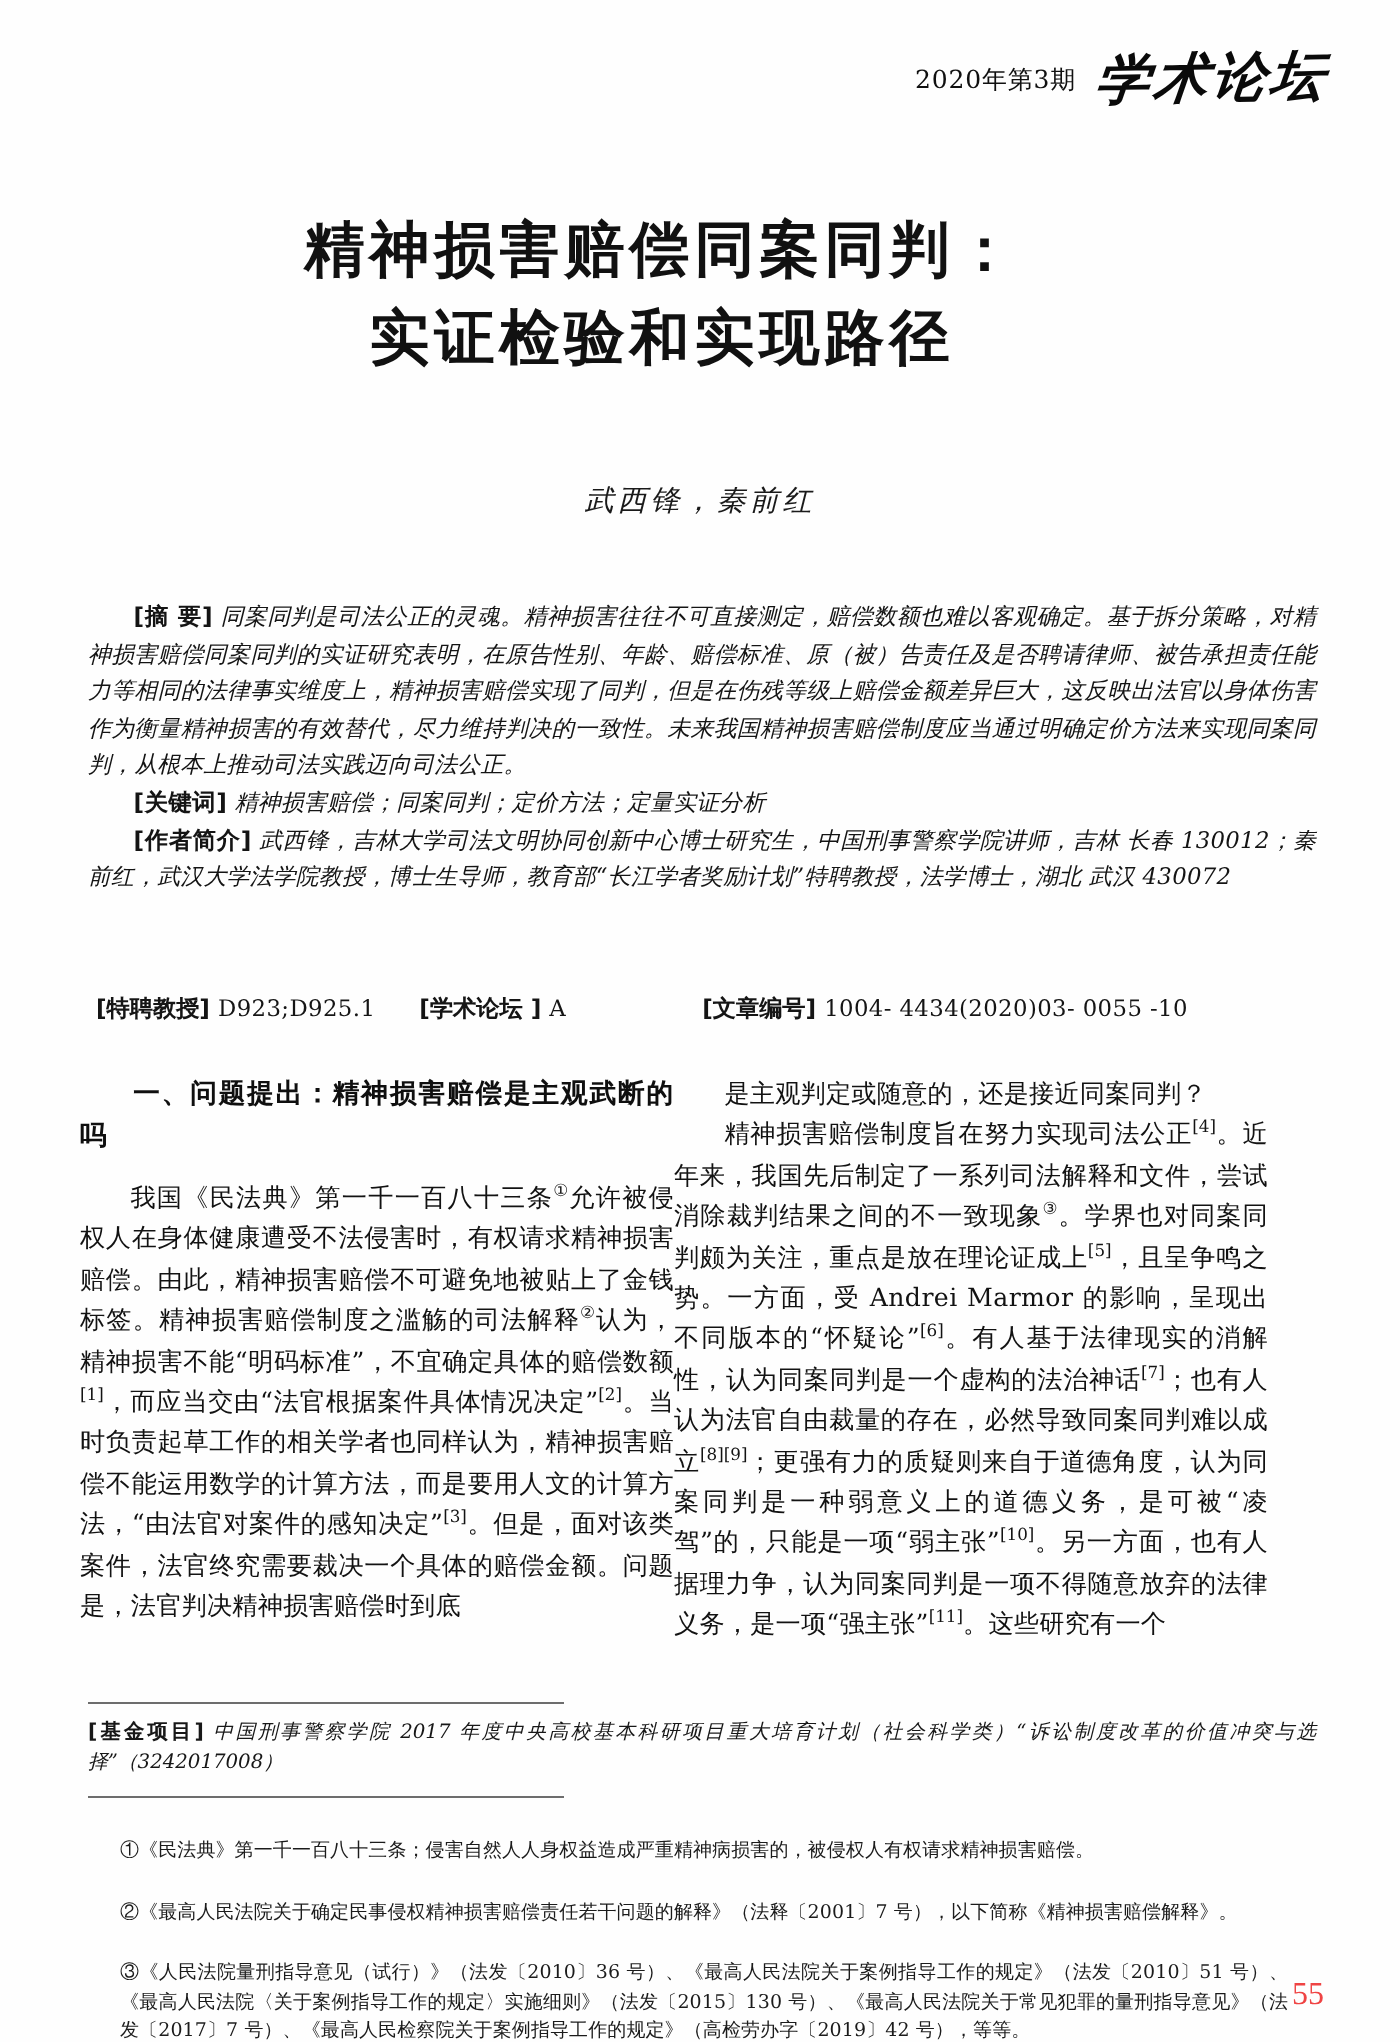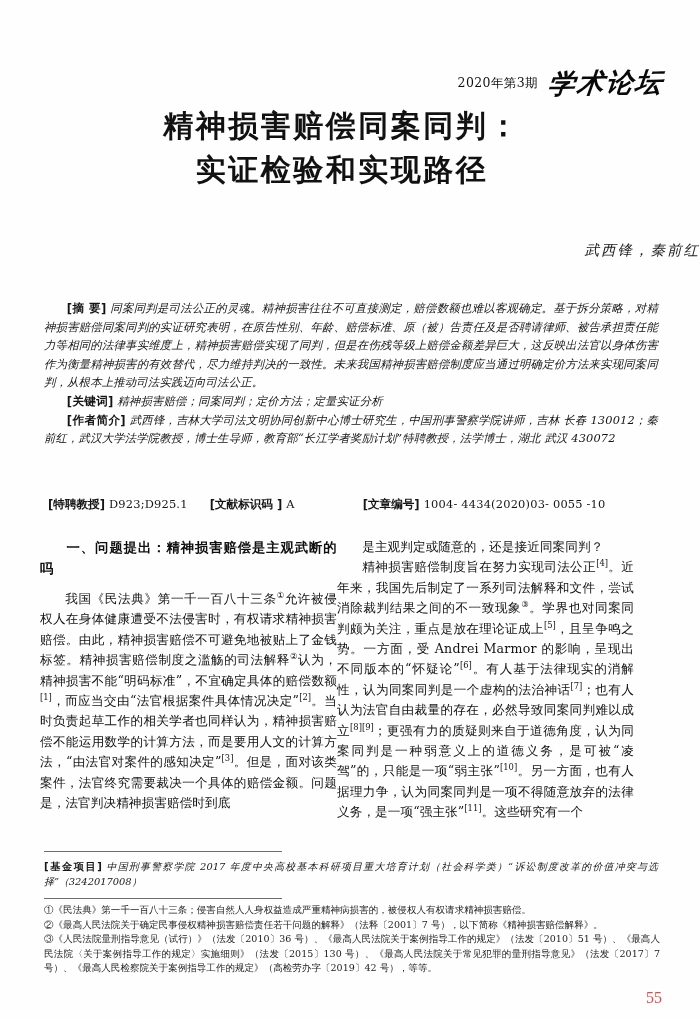--- a/index.html
+++ b/index.html
@@ -19,21 +19,20 @@
   }
 
   
   .masthead {
     position: absolute;
     top: 26px;
     right: 36px;
     display: flex;
     align-items: flex-end;
     gap: 10px;
-    margin-top: 43px;
   }
   .issue-line {
     font-family: "DejaVu Serif", "Liberation Serif", serif;
     font-size: 12.5px;
     letter-spacing: 0.4px;
     color: #101010;
     padding-bottom: 4px;
     white-space: nowrap;
   }
   .journal-name {
@@ -45,39 +44,39 @@
     color: #0a0a0a;
     line-height: 1;
     transform: skewX(-7deg) rotate(-1.2deg);
     white-space: nowrap;
   }
 
   
   .title-block {
     position: absolute;
     top: 104px;
-    left: 11px;
+    left: 0;
     width: 662px;
     text-align: center;
   }
   .title-line {
     font-family: "DejaVu Sans", "Liberation Sans", sans-serif;
     font-size: 30px;
     font-weight: 700;
     letter-spacing: 2.5px;
     line-height: 44px;
     color: #111111;
   }
 
   .authors {
     position: absolute;
     top: 241px;
     left: 0;
     width: 700px;
-    text-align: right;
+    text-align: center;
     font-family: Liberation Sans, sans-serif;
     font-size: 14.5px;
     letter-spacing: 2px;
     color: #1a1a1a;
     font-style: italic;
   }
 
   
   .frontmatter {
     position: absolute;
@@ -212,21 +211,21 @@
     left: 44px;
     width: 616px;
     font-family: "DejaVu Serif", "Liberation Serif", serif;
     font-size: 9.5px;
     line-height: 14.6px;
     text-align: justify;
     text-justify: inter-character;
     color: #1b1b1b;
   }
   .footnotes .fn {
-    margin: 0;
+    margin: 16px;
     letter-spacing: 0.05px;
   }
 
   .page-number {
     position: absolute;
     bottom: 14px;
     right: 38px;
     font-family: Liberation Serif, serif;
     font-size: 16px;
     color: #ef4444;
@@ -255,21 +254,21 @@
     <p class="fm-para"><span class="fm-tag">[作者简介]</span> <span class="fm-body">武西锋，吉林大学司法文明协同创新中心博士研究生，中国刑事警察学院讲师，吉林 长春 130012；秦前红，武汉大学法学院教授，博士生导师，教育部“长江学者奖励计划”特聘教授，法学博士，湖北 武汉 430072</span></p>
   </div>
 
   <div class="codes-row">
     <span class="code-item">
       <span class="code-label">[特聘教授]</span>
       <span class="code-value">D923;D925.1</span>
     </span>
     <span class="gap-a"></span>
     <span class="code-item">
-      <span class="code-label">[文献标识码 ]</span>
+      <span class="code-label">[学术论坛 ]</span>
       <span class="code-value">A</span>
     </span>
     <span class="gap-b"></span>
     <span class="code-item">
       <span class="code-label">[文章编号]</span>
       <span class="code-value">1004- 4434(2020)03- 0055 -10</span>
     </span>
   </div>
 
   <div class="columns">

